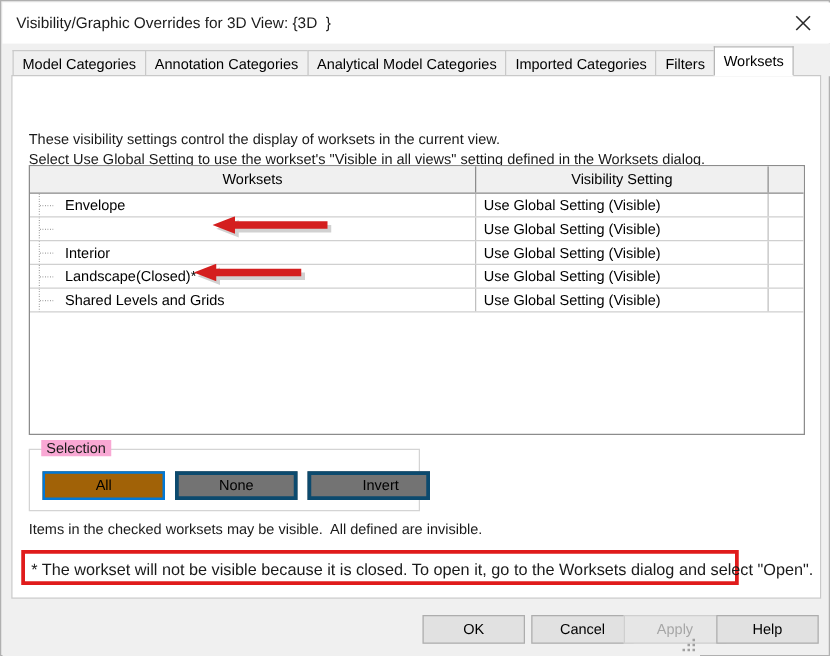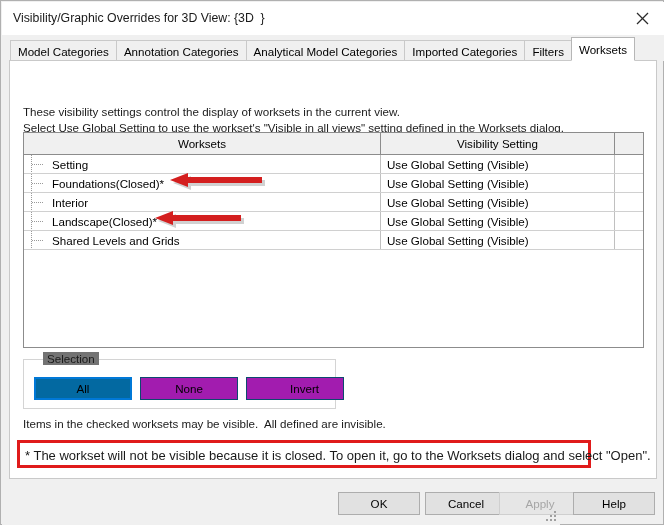--- a/index.html
+++ b/index.html
@@ -218,41 +218,41 @@
     position: absolute;
     left: 13px;
     top: 298px;
     width: 313px;
     height: 50px;
     border: 1px solid #d4d4d4;
     box-sizing: border-box;
   }
   .group-legend {
     position: absolute;
-    left: 19px;
+    left: 9px;
     top: -8px;
-    background: #737373;
+    background: #f9a8d4;
     padding: 0 4px;
     font-size: 11.6px;
     color: #1a1a1a;
   }
   .gbtn {
     position: absolute;
     top: 17px;
     height: 23px;
-    background: #a21caf;
-    border: 1px solid #0c4a6e;
+    background: #737373;
+    border: 3px solid #0c4a6e;
     font-size: 11.6px;
     color: #000;
     display: flex;
     align-items: center;
     justify-content: center;
     box-sizing: border-box;
   }
-  .gbtn.b1 { left: 10px;  width: 98px; border: 2px solid #0078d7; background: #0369a1; }
+  .gbtn.b1 { left: 10px;  width: 98px; border: 2px solid #0078d7; background: #a16207; }
   .gbtn.b2 { left: 116px; width: 98px; }
   .gbtn.b3 { left: 222px; width: 98px; padding-left: 19px; }
 
   .note {
     position: absolute;
     left: 13px;
     top: 356px;
     font-size: 11.6px;
     color: #1a1a1a;
     white-space: pre;
@@ -356,32 +356,31 @@
       <div class="thead">
         <div class="th c1">Worksets</div>
         <div class="th c2">Visibility Setting</div>
         <div class="th c3"></div>
       </div>
 
       <div class="trow">
         <div class="td c1">
           <div class="treecell">
             <div class="tree-indent"></div>
-            <span class="row-label">Setting</span>
+            <span class="row-label">Envelope</span>
           </div>
         </div>
         <div class="td c2">Use Global Setting (Visible)</div>
         <div class="td c3"></div>
       </div>
 
       <div class="trow">
         <div class="td c1">
           <div class="treecell">
             <div class="tree-indent"></div>
-            <span class="row-label">Foundations(Closed)*</span>
           </div>
           <span class="arrow" style="left:146px; top:-1px;">
             <svg width="98" height="20" viewBox="0 0 98 20">
               <g transform="translate(3,3)">
                 <path d="M0,7 L18,0 L18,4 L92,4 L92,10 L18,10 L18,14 Z" fill="#000000" opacity="0.18"></path>
               </g>
               <path d="M0,7 L18,0 L18,4 L92,4 L92,10 L18,10 L18,14 Z" fill="#d41f1f"></path>
             </svg>
           </span>
         </div>

